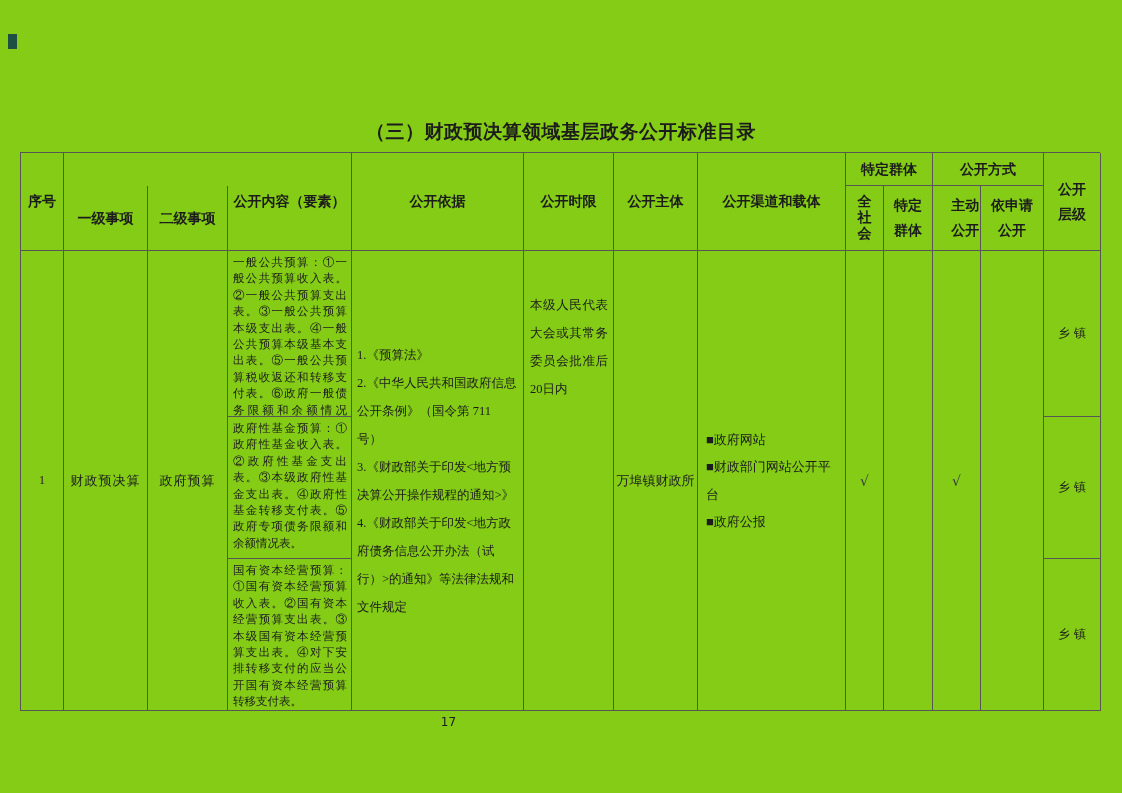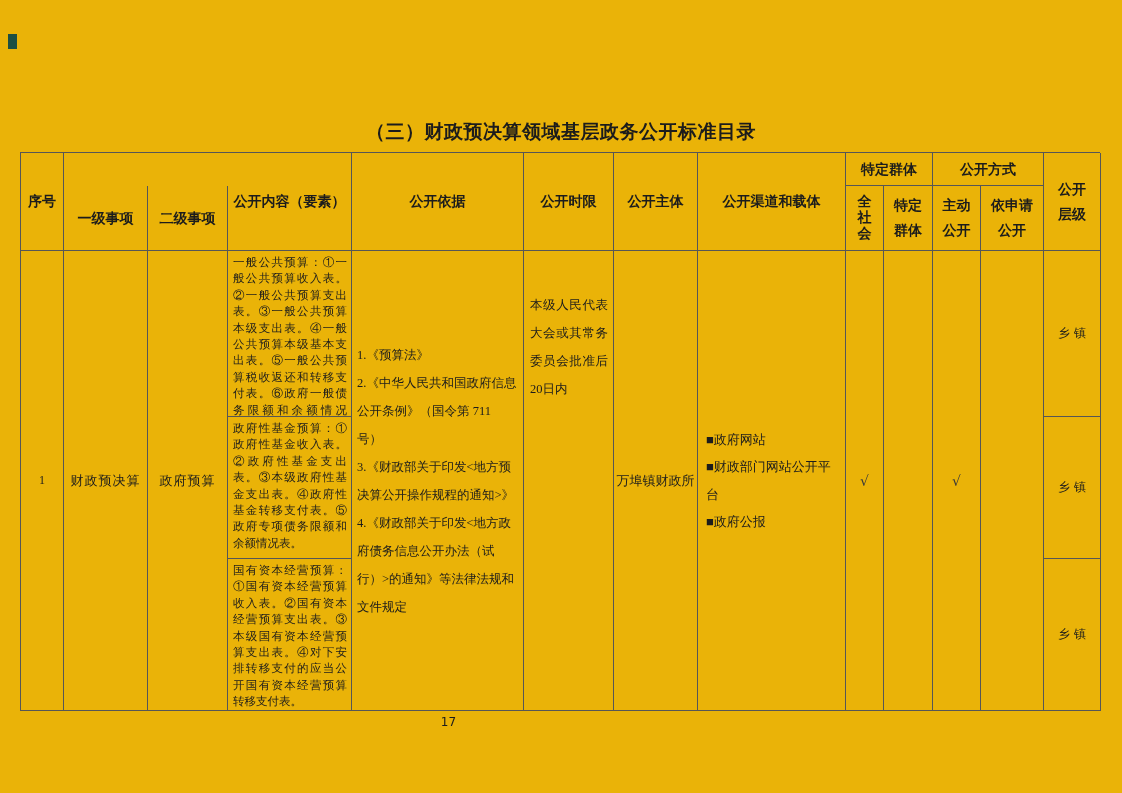--- a/index.html
+++ b/index.html
@@ -1,18 +1,18 @@
 <!DOCTYPE html>
 <html><head>
 <meta charset="utf-8">
 <style>
   * { margin:0; padding:0; box-sizing:border-box; }
   html,body { width:1122px; height:793px; background:#ffffff; overflow:hidden;
               font-family:"Liberation Serif","DejaVu Serif",serif; color:#1c1c1c; }
-  #page { position:relative; width:1122px; height:793px; background:#eab308; }
+  #page { position:relative; width:1122px; height:793px; background:#84cc16; }
 
   #corner-mark { position:absolute; left:8px; top:34px; width:9px; height:15px;
                  background:#1d4f43; }
 
   #doc-title { position:absolute; left:0; top:119px; width:1122px; text-align:center;
                font-size:19px; font-weight:bold; letter-spacing:.5px; }
 
   #std-table { position:absolute; left:20px; top:152px; width:1080px;
                display:grid;
                grid-template-columns:43px 84px 80px 124px 172px 90px 84px 148px 38px 49px 48px 63px 57px;
@@ -88,21 +88,21 @@
     <div class="cell hdr hdr-tight" style="grid-column:9; grid-row:2;">
       <span class="w1em">全社会</span>
     </div>
 
     <div class="cell hdr" style="grid-column:10; grid-row:2;">
       <span class="w2em">特定群体</span>
     </div>
 
     <div class="cell hdr" style="grid-column:11/13; grid-row:1;">公开方式</div>
 
-    <div class="cell hdr" style="grid-column:11; grid-row:2;">
+    <div class="cell hdr" style="grid-column:11; grid-row:2;justify-content:flex-end;">
       <span class="w2em">主动公开</span>
     </div>
 
     <div class="cell hdr" style="grid-column:12; grid-row:2;">
       <span class="w3em">依申请公开</span>
     </div>
 
     <div class="cell hdr" style="grid-column:13; grid-row:1/3;">
       <span class="w2em">公开层级</span>
     </div>

